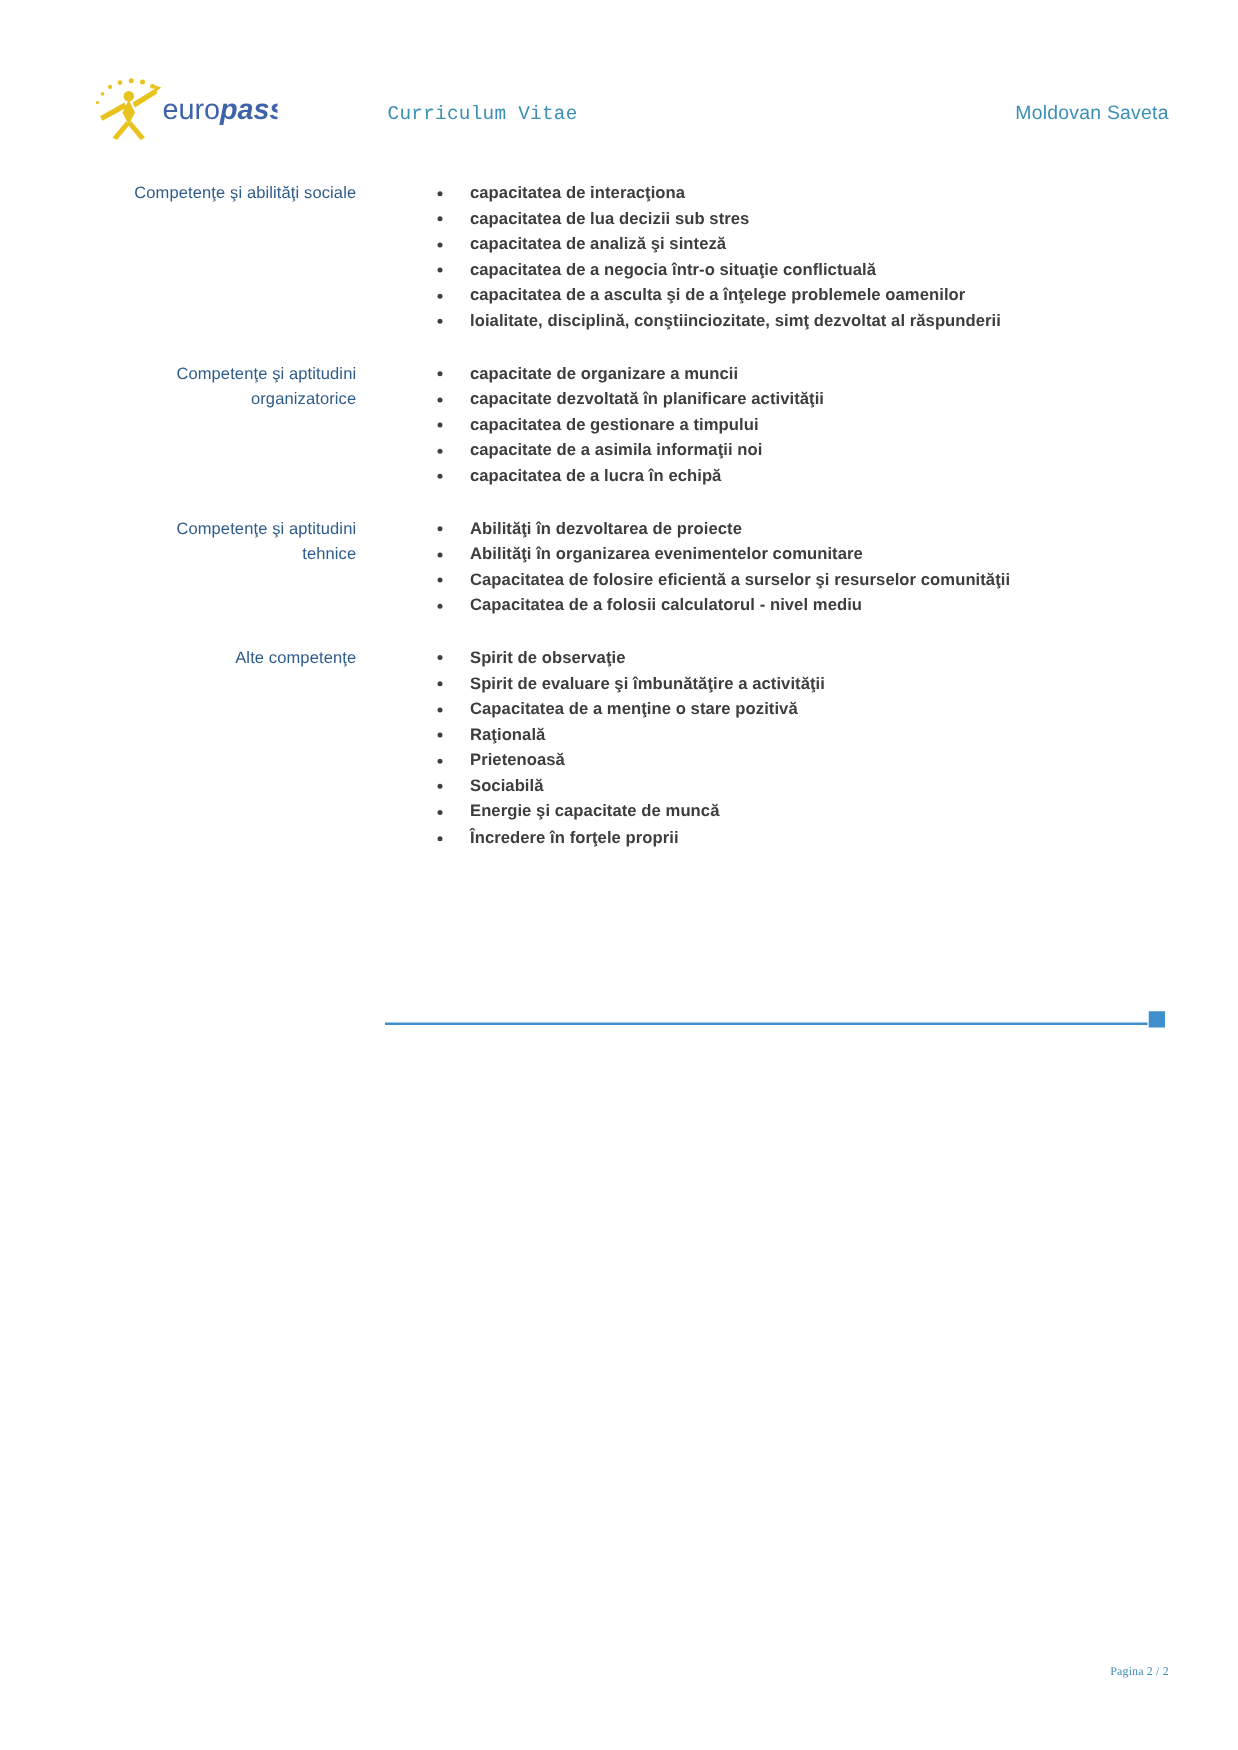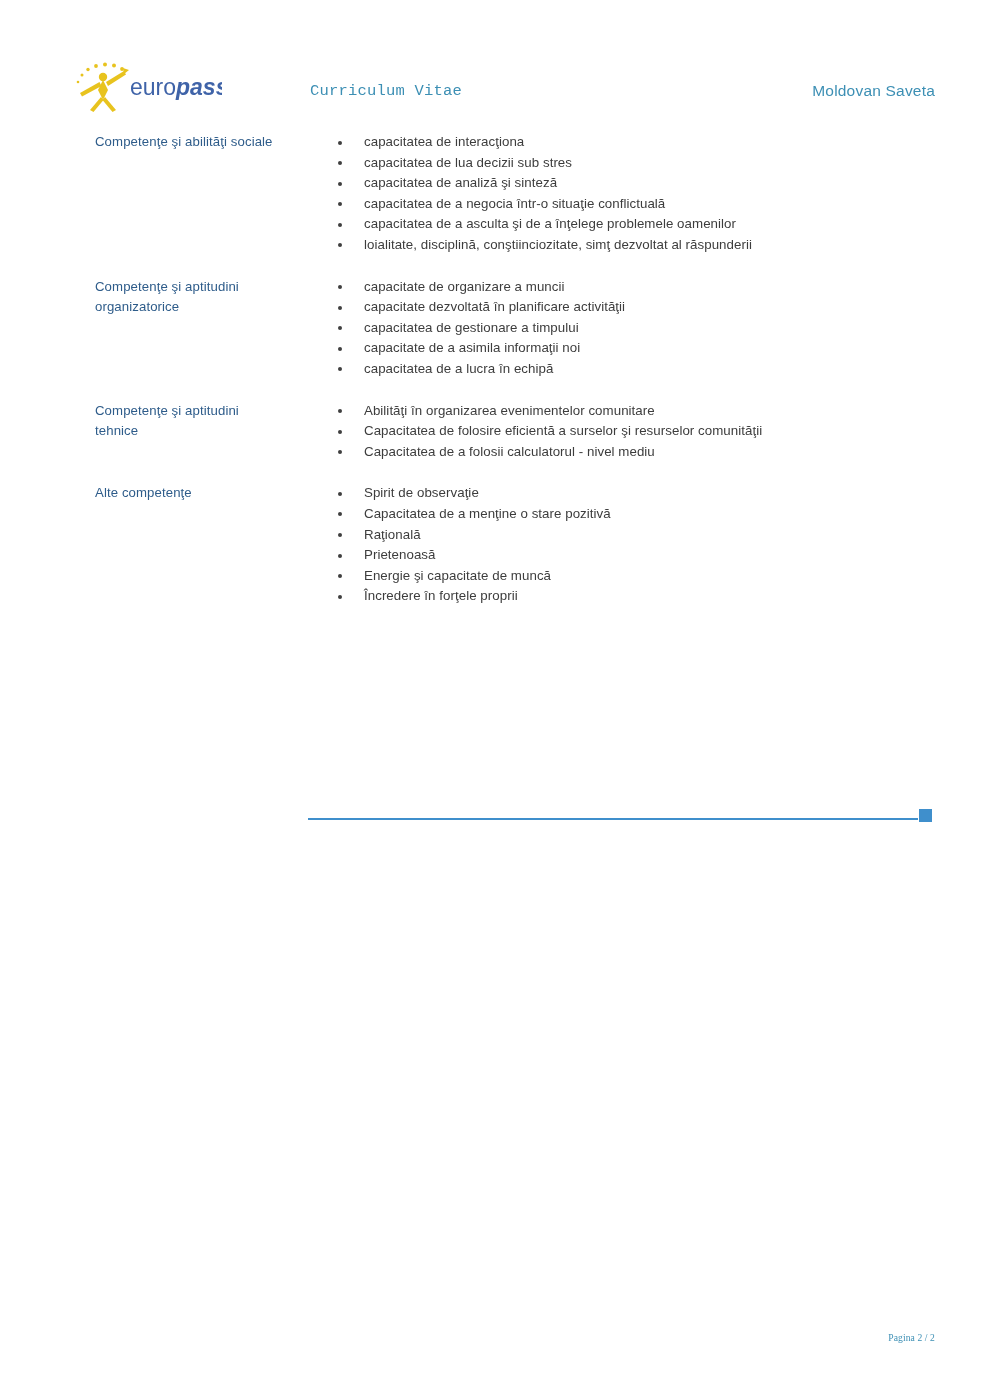--- a/index.html
+++ b/index.html
@@ -78,33 +78,35 @@
     width: 990px;
     display: block;
     margin-bottom: 21px;
   }
 
   .section-label {
     position: absolute;
     left: 95px;
     top: 0;
     width: 190px;
+    text-align: right;
     font-size: 13.2px;
     line-height: 20.6px;
     color: #2e5c8a;
     letter-spacing: 0.1px;
   }
 
   .section-list {
-    margin: 0;
+    margin: 12px;
     padding: 0;
     list-style: none;
     position: relative;
     left: 338px;
     width: 620px;
+    font-weight: bold;
   }
 
   .section-list li {
     position: relative;
     font-size: 13.3px;
     line-height: 20.6px;
     color: #3d3d3d;
     padding-left: 26px;
     letter-spacing: 0.05px;
     white-space: nowrap;
@@ -226,33 +228,36 @@
         <li>capacitate dezvoltată în planificare activităţii</li>
         <li>capacitatea de gestionare a timpului</li>
         <li>capacitate de a asimila informaţii noi</li>
         <li>capacitatea de a lucra în echipă</li>
       </ul>
     </div>
 
     <div class="section">
       <div class="section-label">Competenţe şi aptitudini tehnice</div>
       <ul class="section-list">
+        <li>Abilităţi în dezvoltarea de proiecte</li>
         <li>Abilităţi în organizarea evenimentelor comunitare</li>
         <li>Capacitatea de folosire eficientă a surselor şi resurselor comunităţii</li>
         <li>Capacitatea de a folosii calculatorul - nivel mediu</li>
       </ul>
     </div>
 
     <div class="section">
       <div class="section-label">Alte competenţe</div>
       <ul class="section-list">
         <li>Spirit de observaţie</li>
+        <li>Spirit de evaluare şi îmbunătăţire a activităţii</li>
         <li>Capacitatea de a menţine o stare pozitivă</li>
         <li>Raţională</li>
         <li>Prietenoasă</li>
+        <li>Sociabilă</li>
         <li>Energie şi capacitate de muncă</li>
         <li>Încredere în forţele proprii</li>
       </ul>
     </div>
 
 
   </div>
 
   <div class="divider-wrap">
     <div class="divider-line"></div>

